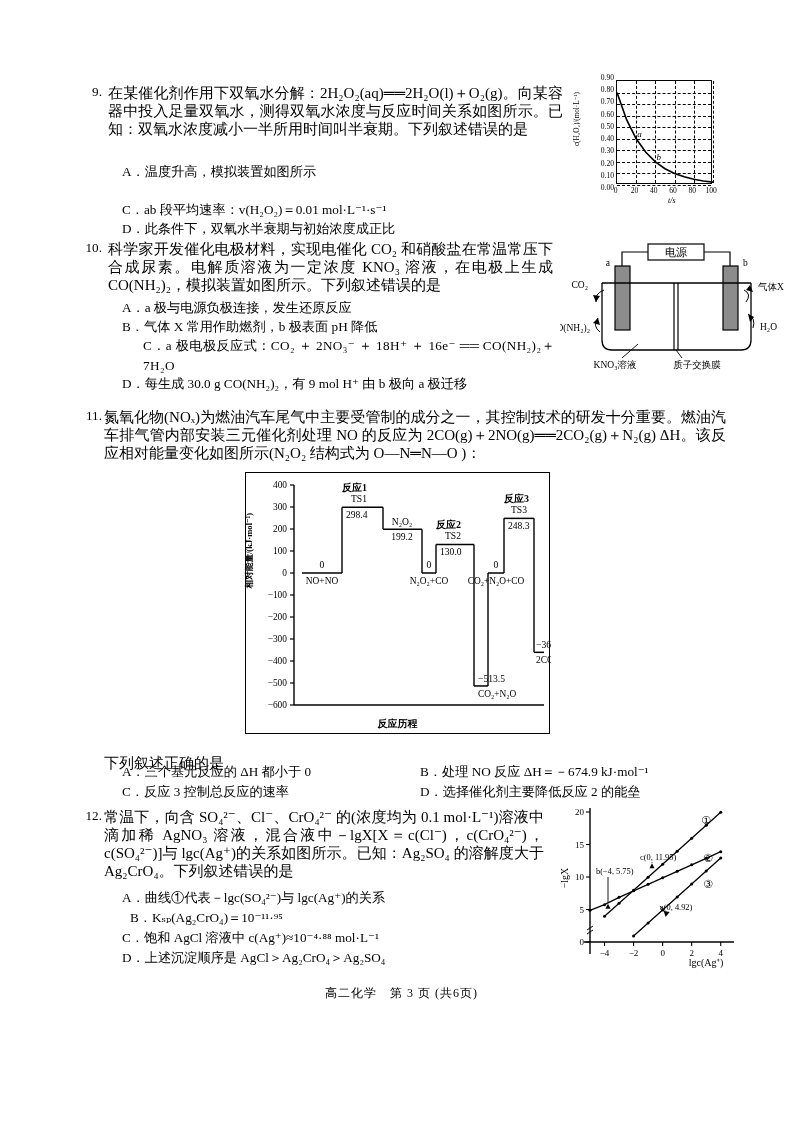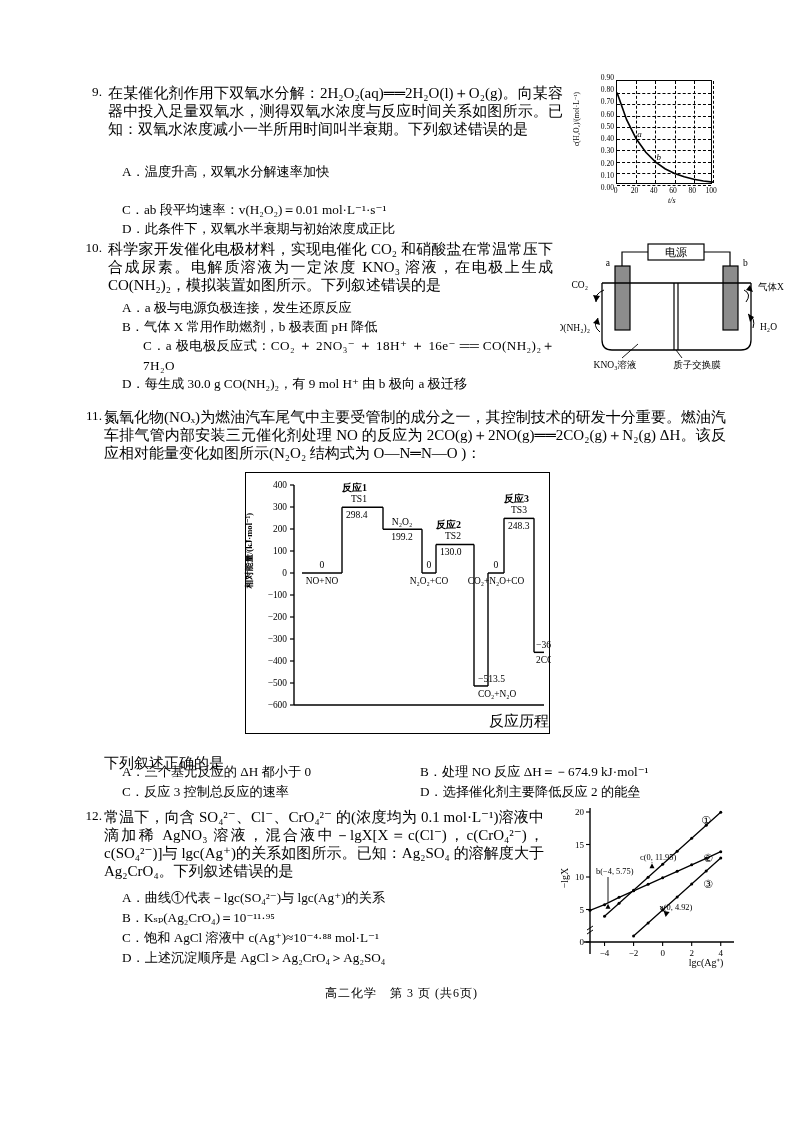--- a/index.html
+++ b/index.html
@@ -44,39 +44,39 @@
 
   
   .chart11 { position:absolute; left:245px; top:472px; width:305px; height:262px;
              border:1.5px solid #000; background:#fff; }
   .c11-ylab {
     position:absolute; left:-2px; top:40px;
     transform-origin:0 0; transform:rotate(-90deg) translate(-100%,0);
     font-size:8.6px; white-space:nowrap; font-weight:bold;
   }
   .c11-inner { position:absolute; left:0; top:0; right:0; bottom:0; }
-  .c11-xlab { position:absolute; left:0; right:0; bottom:2px; text-align:right;
-              font-size:15px; font-weight:normal; }
+  .c11-xlab { position:absolute; left:0; right:0; bottom:2px; text-align:center;
+              font-size:10px; font-weight:bold; }
 
   
   .chart12 { position:absolute; left:556px; top:800px; width:180px; height:180px; }
 
   
   .footer { position:absolute; left:0; top:985px; width:794px; text-align:center;
             font-size:12px; letter-spacing:1px; }
   .footer .fline { display:inline-block;margin-left:9px; }
 </style>
 </head>
 <body>
 
 <div class="page">
 
   <div class="qnum" style="left:78px; top:84px; width:24px;">9.</div>
   <div class="q body-txt" style="left:108px; top:84px; width:455px;">在某催化剂作用下双氧水分解：2H₂O₂(aq)══2H₂O(l)＋O₂(g)。向某容器中投入足量双氧水，测得双氧水浓度与反应时间关系如图所示。已知：双氧水浓度减小一半所用时间叫半衰期。下列叙述错误的是</div>
-  <div class="q opt" style="left:122px; top:162px; width:440px;">A．温度升高，双氧水分解速率加快</div>
+  <div class="q opt" style="left:122px; top:162px; width:440px;">A．温度升高，模拟装置如图所示</div>
   <div class="q opt" style="left:122px; top:200px; width:440px;">C．ab 段平均速率：v(H₂O₂)＝0.01 mol·L⁻¹·s⁻¹</div>
   <div class="q opt" style="left:122px; top:219px; width:440px;">D．此条件下，双氧水半衰期与初始浓度成正比</div>
 
   <div class="chart9">
     <div class="c9-ylab">c(H₂O₂)/(mol·L⁻¹)</div>
     <div class="c9-ticks" id="q9yticks">
         <div style="top: -4px;">0.90</div>
         <div style="top: 8.22222px;">0.80</div>
         <div style="top: 20.4444px;">0.70</div>
         <div style="top: 32.6667px;">0.60</div>
@@ -242,21 +242,21 @@
 
   <div class="q" style="left:104px; top:742px; width:400px;margin-top:12px;">下列叙述正确的是</div>
   <div class="q opt" style="left:122px; top:762px; width:300px;">A．三个基元反应的 ΔH 都小于 0</div>
   <div class="q opt" style="left:420px; top:762px; width:310px;">B．处理 NO 反应 ΔH＝－674.9 kJ·mol⁻¹</div>
   <div class="q opt" style="left:122px; top:782px; width:300px;">C．反应 3 控制总反应的速率</div>
   <div class="q opt" style="left:420px; top:782px; width:310px;">D．选择催化剂主要降低反应 2 的能垒</div>
 
   <div class="qnum" style="left:70px; top:808px; width:32px;">12.</div>
   <div class="q body-txt" style="left:104px; top:808px; width:440px;">常温下，向含 SO₄²⁻、Cl⁻、CrO₄²⁻ 的(浓度均为 0.1 mol·L⁻¹)溶液中滴加稀 AgNO₃ 溶液，混合液中－lgX[X＝c(Cl⁻)，c(CrO₄²⁻)，c(SO₄²⁻)]与 lgc(Ag⁺)的关系如图所示。已知：Ag₂SO₄ 的溶解度大于 Ag₂CrO₄。下列叙述错误的是</div>
   <div class="q opt" style="left:122px; top:888px; width:430px;">A．曲线①代表－lgc(SO₄²⁻)与 lgc(Ag⁺)的关系</div>
-  <div class="q opt" style="left:122px; top:908px; width:430px;">B．Kₛₚ(Ag₂CrO₄)＝10⁻¹¹·⁹⁵</div>
+  <div class="q opt" style="left:130px; top:908px; width:430px;">B．Kₛₚ(Ag₂CrO₄)＝10⁻¹¹·⁹⁵</div>
   <div class="q opt" style="left:122px; top:928px; width:430px;">C．饱和 AgCl 溶液中 c(Ag⁺)≈10⁻⁴·⁸⁸ mol·L⁻¹</div>
   <div class="q opt" style="left:122px; top:948px; width:430px;">D．上述沉淀顺序是 AgCl＞Ag₂CrO₄＞Ag₂SO₄</div>
 
   <div class="chart12">
     <svg width="180" height="180" viewBox="0 0 180 180" id="q12svg">
         <line x1="34" y1="8" x2="34" y2="154" stroke="#000" stroke-width="1.4"></line>
         <line x1="28" y1="142" x2="178" y2="142" stroke="#000" stroke-width="1.4"></line>
         <path d="M31 130 l6 -4 M31 134 l6 -4" stroke="#000" stroke-width="1" fill="none"></path>
         <line x1="30" y1="142" x2="34" y2="142" stroke="#000" stroke-width="1.1"></line>
         <text x="28" y="145.4" text-anchor="end" font-size="9" font-family="Liberation Serif, serif">0</text>

